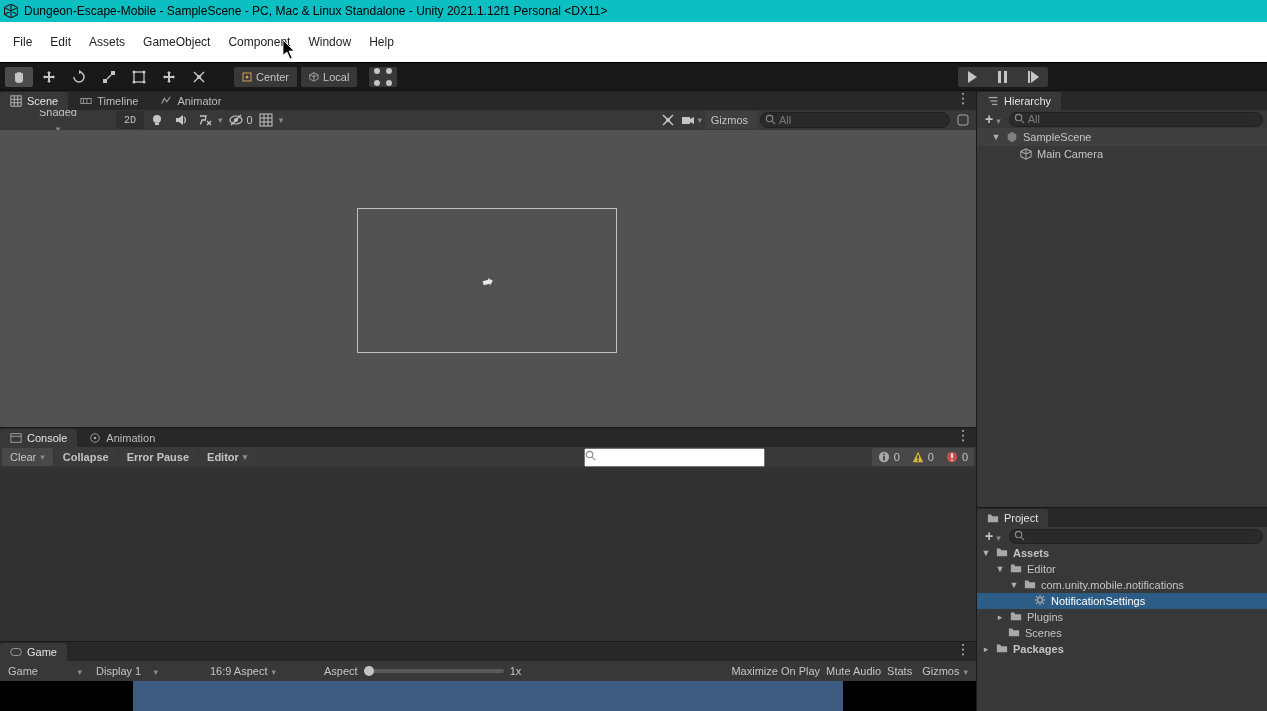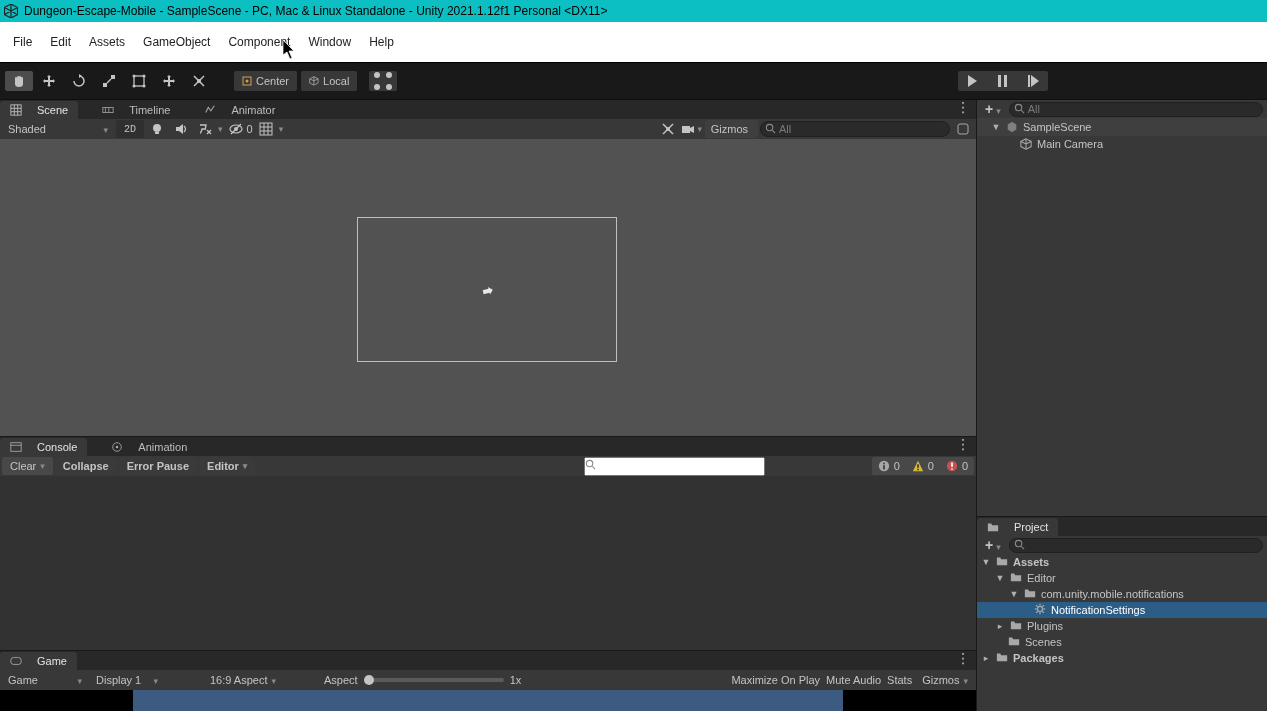--- a/index.html
+++ b/index.html
@@ -12,42 +12,42 @@
 .title-text { font-size: 12px; }
 
 
 .menu-bar { height: 40px; background: #ffffff; display: flex; align-items: center; padding: 0 4px; }
 .menu-item { padding: 0 9px; color: #222; font-size: 12px; cursor: default; }
 
 .cursor { position: absolute; left: 283px; top: 40px; z-index: 1000; pointer-events: none; }
 .cursor svg { width: 14px; height: 20px; }
 
 
-.toolbar { height: 38px; background: #191919; border-top: 1px solid #000; border-bottom: 1px solid #0f0f0f; display: flex; align-items: center; padding: 0 4px; position: relative; }
+.toolbar { height: 29px; background: #191919; border-top: 1px solid #000; border-bottom: 1px solid #0f0f0f; display: flex; align-items: center; padding: 0 4px; position: relative; }
 .tool-btn { width: 28px; height: 20px; display: flex; align-items: center; justify-content: center; color: #c4c4c4; margin: 0 1px; border-radius: 2px; }
 .tool-btn.active { background: #4c4c4c; }
 .tool-label-btn { height: 20px; padding: 0 8px; background: #383838; color: #c4c4c4; display: flex; align-items: center; border-radius: 2px; margin: 0 2px; font-size: 11px; gap: 4px; }
 .tool-label-btn .ico { width: 10px; height: 10px; display: inline-block; }
 .tool-group { display: flex; align-items: center; }
 .play-controls { display: flex; gap: 2px; position: absolute; left: 50%; transform: translateX(-50%); }
 .play-controls .pc-group { display: flex; }
 .play-btn { width: 30px; height: 20px; display: flex; align-items: center; justify-content: center; background: #383838; }
 .play-btn:first-child { border-radius: 2px 0 0 2px; }
 .play-btn:last-child { border-radius: 0 2px 2px 0; }
 .snap-btn { width: 28px; height: 20px; background: #383838; border-radius: 2px; display: flex; align-items: center; justify-content: center; margin-left: 10px; }
 
 
 .main { display: flex; height: calc(711px - 22px - 22px - 26px); }
 .left-col { width: 976px; display: flex; flex-direction: column; }
 .right-col { flex: 1; display: flex; flex-direction: column; border-left: 1px solid #191919; }
 
 
 .tab-bar { height: 19px; background: #282828; display: flex; align-items: flex-end; position: relative; }
 .tab-bar .dots { position: absolute; right: 6px; top: 2px; color: #c4c4c4; font-size: 14px; line-height: 10px; cursor: default; }
-.pane-tab { height: 18px; padding: 0 10px; display: flex; align-items: center; gap: 15px; font-size: 11px; color: #bdbdbd; border-top-left-radius: 3px; border-top-right-radius: 3px; margin-right: 14px; }
+.pane-tab { height: 18px; padding: 0 10px; display: flex; align-items: center; gap: 5px; font-size: 11px; color: #bdbdbd; border-top-left-radius: 3px; border-top-right-radius: 3px; margin-right: 2px; }
 .pane-tab.active { background: #383838; color: #e4e4e4; }
 .pane-tab .ico { width: 12px; height: 12px; display: inline-flex; }
 
 
 .scene-toolbar { height: 20px; background: #383838; display: flex; align-items: center; padding: 0 2px; gap: 2px; }
 .st-select { height: 18px; background: #383838; color: #c4c4c4; padding: 0 6px; font-size: 11px; display: flex; align-items: center; gap: 4px; }
 .st-select .arrow::after { content: "▾"; font-size: 9px; color: #8a8a8a; }
 .st-chip { height: 18px; min-width: 28px; padding: 0 5px; display: flex; align-items: center; justify-content: center; background: #2f2f2f; border-radius: 2px; font-size: 10px; font-family: Liberation Mono, monospace; }
 .st-icon { width: 22px; height: 18px; display: flex; align-items: center; justify-content: center; color: #b0b0b0; }
 .st-icon svg, .tool-btn svg, .play-btn svg { width: 14px; height: 14px; }
@@ -374,21 +374,21 @@
           <span class="ico">
               <svg viewBox="0 0 14 14">
                 <path d="M2 10 L5 4 L8 8 L12 2" fill="none" stroke="#a0a0a0" stroke-width="1.3"></path>
               </svg>
             </span>
           <span>Animator</span>
         </div>
         <span class="dots">⋮</span>
       </div>
       <div class="scene-toolbar">
-        <div class="st-select" style="width:112px; justify-content:space-between;">
+        <div class="st-select" style="width:112px; justify-content:center;flex-direction:column;">
           <span>Shaded</span>
             <span class="arrow"></span>
         </div>
         <div class="st-chip">2D</div>
         <div class="st-icon">
             <svg viewBox="0 0 14 14">
               <use href="#i-bulb"></use>
             </svg>
           </div>
         <div class="st-icon">
@@ -556,20 +556,33 @@
       <div class="game-viewport">
         <div class="game-content"></div>
       </div>
     </div>
 
   </div>
 
   <div class="right-col">
 
     <div class="hier-block">
+      <div class="tab-bar">
+        <div class="pane-tab active">
+          <span class="ico">
+              <svg viewBox="0 0 14 14">
+                <line x1="2" y1="3" x2="12" y2="3" stroke="#a8a8a8" stroke-width="1.5"></line>
+                <line x1="4" y1="7" x2="12" y2="7" stroke="#a8a8a8" stroke-width="1.5"></line>
+                <line x1="6" y1="11" x2="12" y2="11" stroke="#a8a8a8" stroke-width="1.5"></line>
+              </svg>
+            </span>
+          <span>Hierarchy</span>
+        </div>
+
+      </div>
       <div class="hier-toolbar">
         <div class="plus-drop">
             <b>+</b>
             <span class="arrow"></span>
           </div>
         <div class="hier-search">
           <span class="mag"><svg viewBox="0 0 12 12">
                 <use href="#i-search"></use>
               </svg></span>
           <input placeholder="All" style="">

